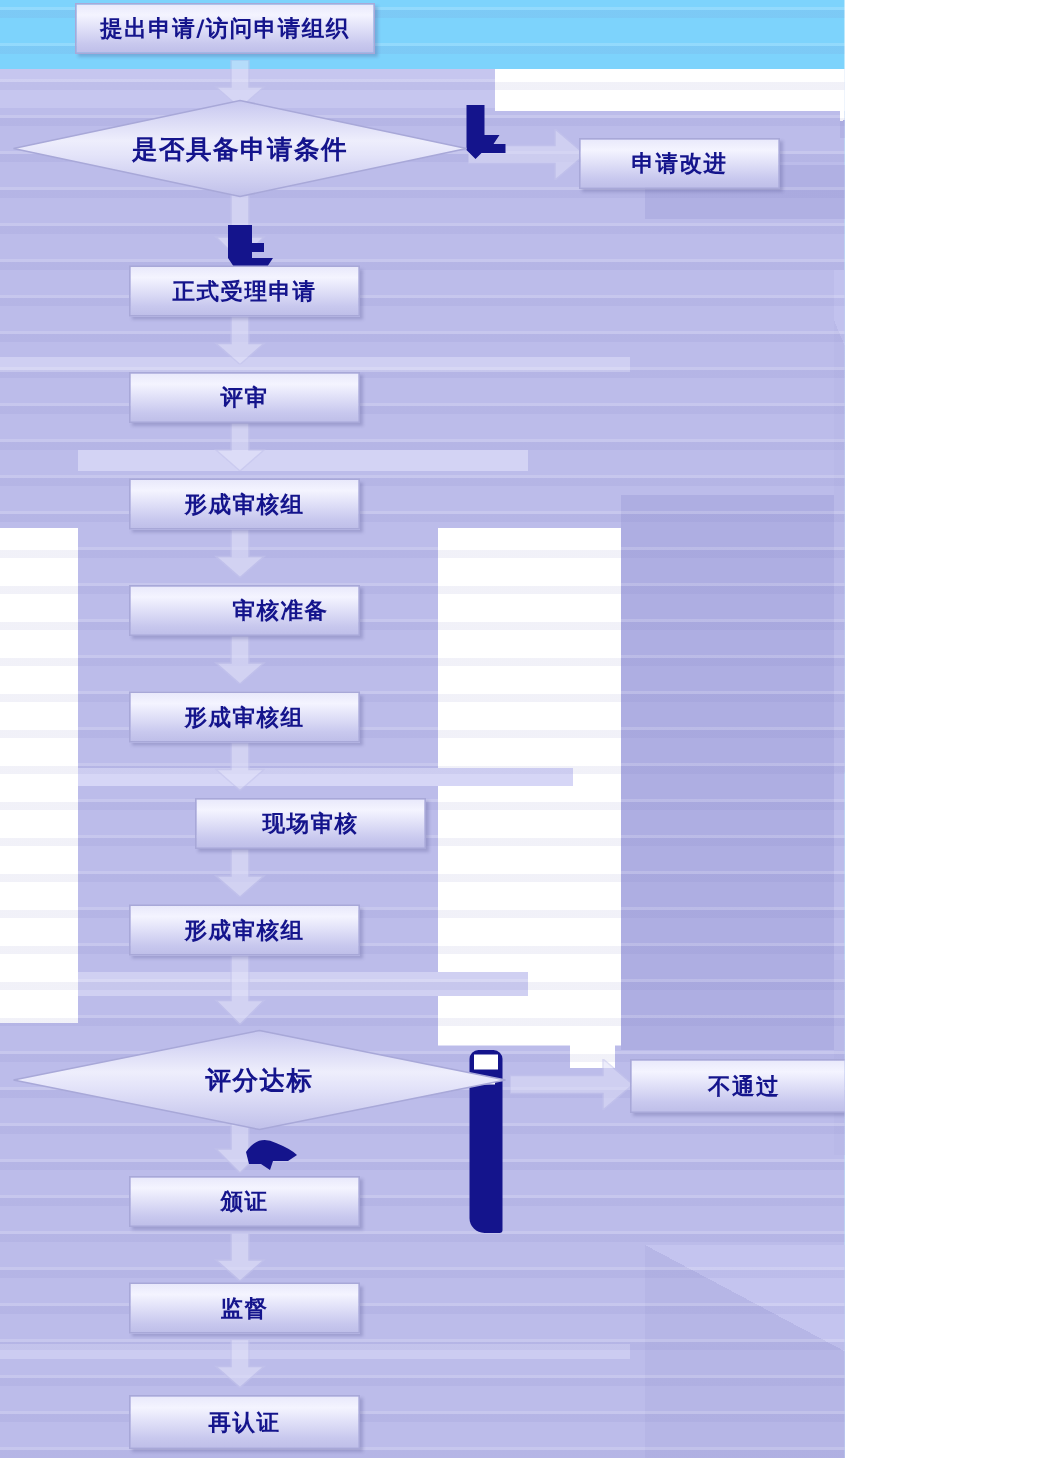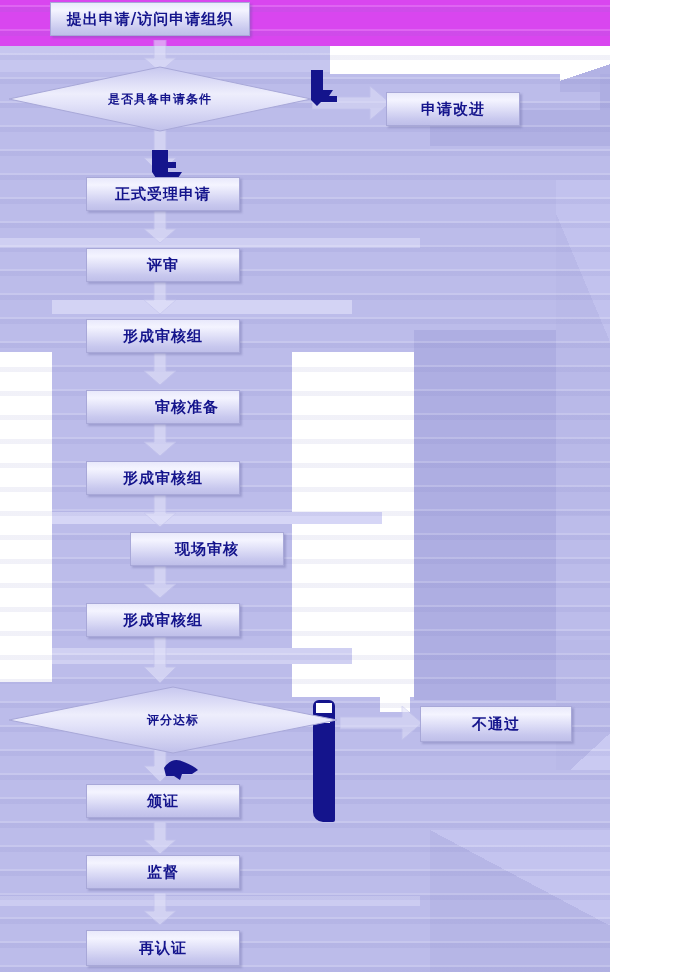--- a/index.html
+++ b/index.html
@@ -1,20 +1,20 @@
 <!DOCTYPE html>
 <html><head>
 <meta charset="utf-8">
 <style>
   html,body{margin:0;padding:0;background:#ffffff;}
   #stage{
     position:relative;
-    width:610px;height:972px;
+    width:563px;height:972px;
     overflow:hidden;
-    background:#d946ef;
+    background:#7dd3fc;
     font-family:"DejaVu Sans","Liberation Sans",sans-serif;
   }
 
   
   .bgblock{position:absolute;}
 
   .streaks{position:absolute;left:0;top:0;width:697px;height:972px;
     pointer-events:none;
     background-image:repeating-linear-gradient(
       to bottom,
@@ -50,21 +50,21 @@
       #e9e9fb 0%, #f4f4ff 22%, #dcdcf6 55%, #c8c8ee 82%, #bfbfe9 100%);
     border:1px solid #a8a8d8;
     box-shadow:2px 2px 2px rgba(90,90,150,0.30);
     font-size:15px;letter-spacing:1px;
   }
 
   .diamond-wrap{position:absolute;}
   .diamond-wrap svg{display:block;}
   .diamond-label{position:absolute;left:0;top:0;width:100%;height:100%;
     display:flex;align-items:center;justify-content:center;
-    color:#14148c;font-weight:bold;font-size:12px;letter-spacing:1px;
+    color:#14148c;font-weight:bold;font-size:17px;letter-spacing:1px;
     pointer-events:none;}
 
   
   .conn{position:absolute;pointer-events:none;opacity:.55;}
 
   
   .glyph{position:absolute;background:#14148c;pointer-events:none;}
 
   .whitepatch{position:absolute;background:#ffffff;}
 </style>

